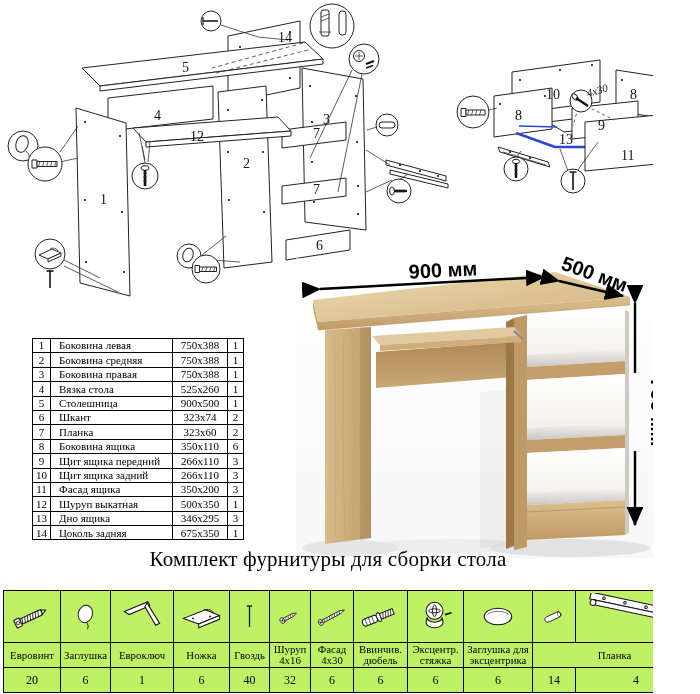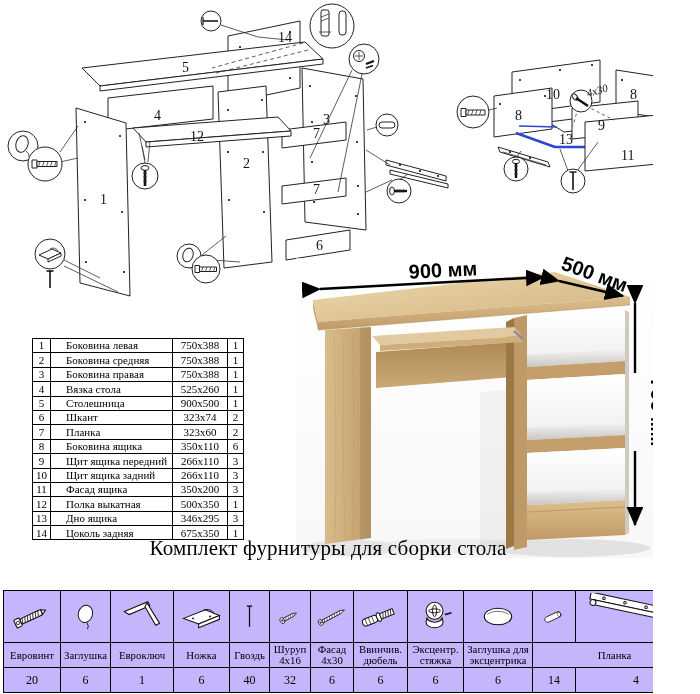--- a/index.html
+++ b/index.html
@@ -10,27 +10,27 @@
   .pnum{font-size:14px;fill:#111;}
   .dimlbl{font-family:"Liberation Sans", sans-serif;font-weight:bold;font-size:20px;fill:#000;}
   .note{font-size:11px;font-style:italic;fill:#111;}
 
   
   .parts-table{position:absolute;left:32px;top:338px;}
   .parts-table table{border-collapse:collapse;width:211px;table-layout:fixed;}
   .parts-table td{border:1px solid #000;font-size:11px;line-height:12.4px;height:13.4px;
                   padding:0;overflow:hidden;white-space:nowrap;}
   .parts-table td.c-num,.parts-table td.c-size,.parts-table td.c-qty{text-align:center;}
-  .parts-table td.c-name{padding-left:15px;}
+  .parts-table td.c-name{padding-left:8px;}
 
   
-  .hw-title{position:absolute;left:0;top:536px;width:656px;text-align:center;
+  .hw-title{position:absolute;left:0;top:547px;width:656px;text-align:center;
             font-size:21px;letter-spacing:.2px;}
   .hw-table{position:absolute;left:3px;top:590px;width:692px;border:1px solid #000;
-            box-sizing:content-box;background:#c4b5fd;}
+            box-sizing:content-box;background:#bef264;}
   .hw-row{display:flex;}
   .hw-cell{box-sizing:border-box;border-right:1px solid #000;flex:0 0 auto;
            display:flex;align-items:center;justify-content:center;text-align:center;}
   .hw-cell:last-child{border-right:none;flex:1 1 auto;}
   .hw-row.icons .hw-cell{height:51px;padding:2px;}
   .hw-row.labels .hw-cell{height:25px;border-top:1px solid #000;font-size:10.8px;
            line-height:1.02;padding:1px;}
   .hw-row.labels .hw-cell.c12{font-size:10.2px;}
   .hw-row.qtys .hw-cell{height:25px;border-top:1px solid #000;font-size:12px;}
   .c1{width:57px}.c2{width:50px}.c3{width:63px}.c4{width:56px}.c5{width:40px}
@@ -425,21 +425,21 @@
             <td class="c-qty">3</td>
           </tr>
       <tr>
             <td class="c-num">11</td>
             <td class="c-name">Фасад ящика</td>
             <td class="c-size">350x200</td>
             <td class="c-qty">3</td>
           </tr>
       <tr>
             <td class="c-num">12</td>
-            <td class="c-name">Полка выкатная</td>
+            <td class="c-name">Шуруп выкатная</td>
             <td class="c-size">500x350</td>
             <td class="c-qty">1</td>
           </tr>
       <tr>
             <td class="c-num">13</td>
             <td class="c-name">Дно ящика</td>
             <td class="c-size">346x295</td>
             <td class="c-qty">3</td>
           </tr>
       <tr>

